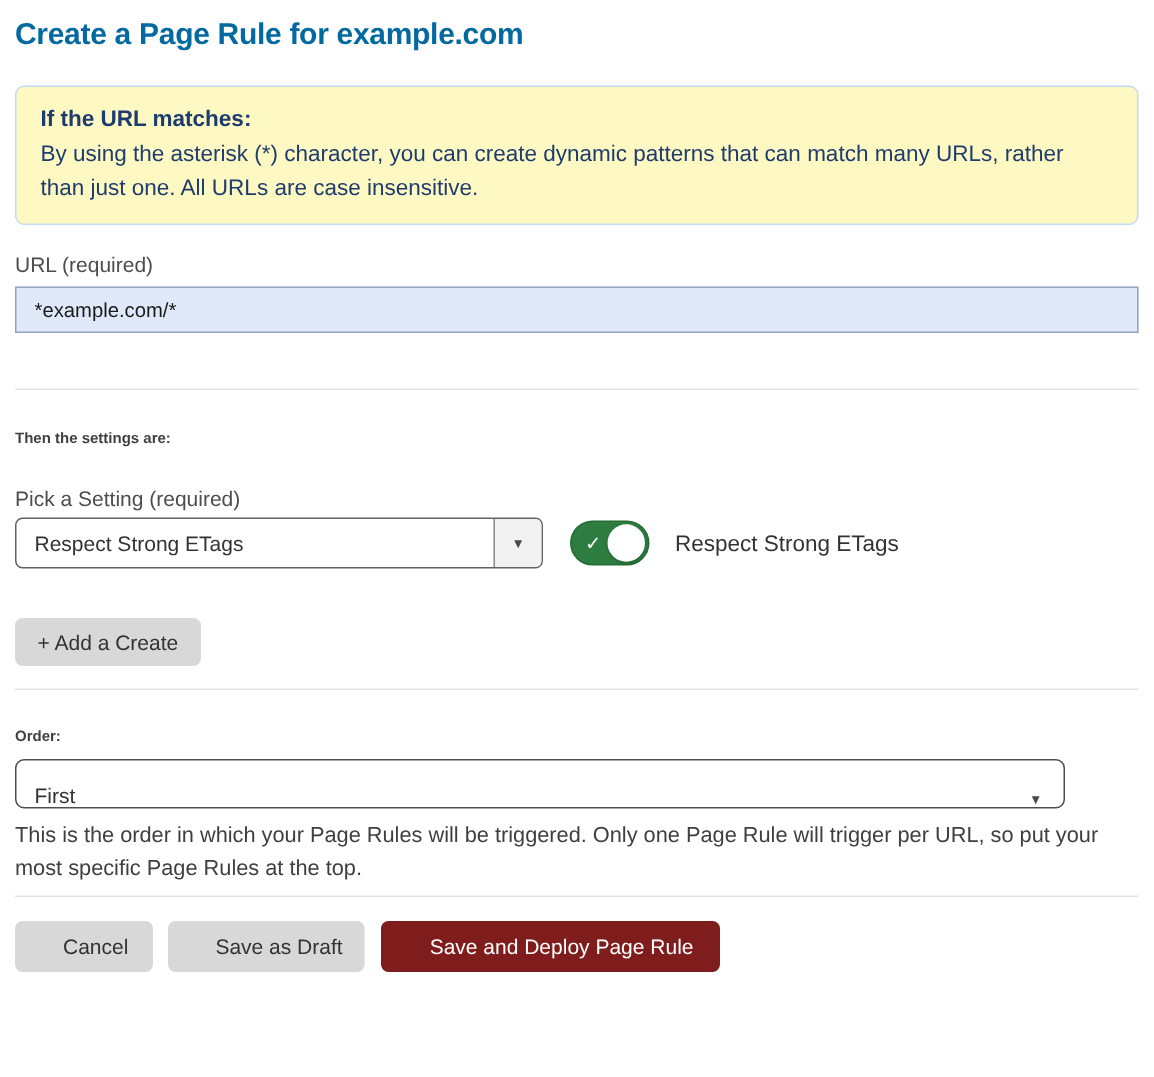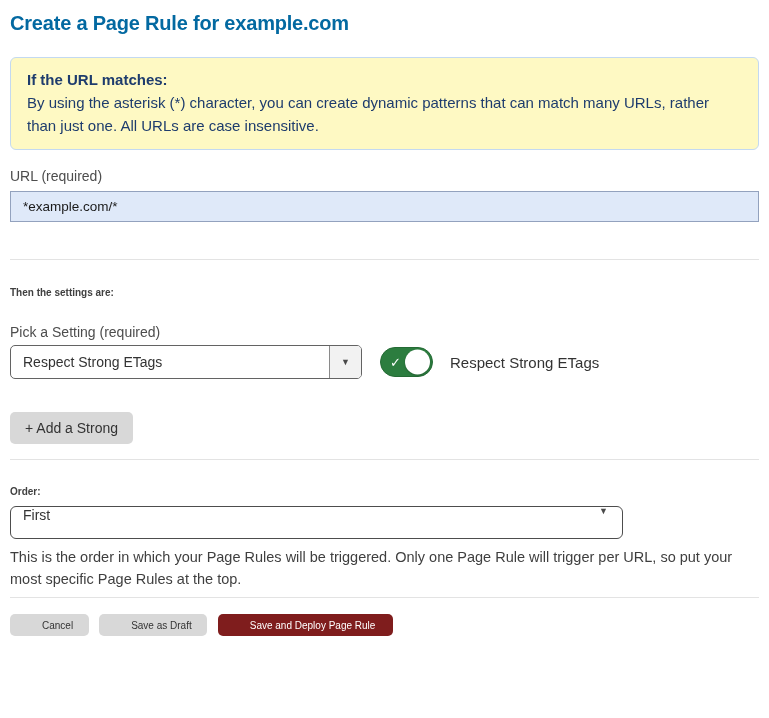--- a/index.html
+++ b/index.html
@@ -174,27 +174,27 @@
   }
   .add-setting-btn {
     margin-top: 33px;
     height: 32px;
     padding: 0 15px;
     font-size: 14px;
   }
 
   .order-select {
     margin-top: 5px;
-    width: 613px;
+    width: 700px;
     height: 33px;
     background: #ffffff;
     border: 1px solid #4d4d4d;
     border-radius: 6px;
     display: flex;
-    align-items: flex-start;
+    align-items: flex-end;
     justify-content: space-between;
     padding: 0 14px 0 12px;
     cursor: pointer;
     font-size: 14px;
     color: #333333;
   }
 
   .help-text {
     margin-top: 7px;
     font-size: 14.5px;
@@ -202,22 +202,22 @@
     color: #3f3f3f;
     max-width: 749px;
   }
 
   .footer-actions {
     margin-top: 16px;
     display: flex;
     align-items: center;
   }
   .footer-actions .btn {
-    height: 22px;
-    font-size: 10px;
+    height: 34px;
+    font-size: 14px;
     padding-left: 32px;
   }
   .cancel-btn { padding: 0 16px; }
   .save-draft-btn { margin-left: 10px; padding: 0 15px; }
   .save-deploy-btn {
     margin-left: 11px;
     padding: 0 18px;
     background: #7f1d1d;
     color: #ffffff;
   }
@@ -250,21 +250,21 @@
         <span class="arrow-glyph">▼</span>
       </div>
     </div>
     <div class="toggle">
       <span class="check-glyph">✓</span>
       <span class="knob"></span>
     </div>
     <div class="toggle-label">Respect Strong ETags</div>
   </div>
 
-  <button class="btn btn-gray add-setting-btn">+ Add a Strong</button>
+  <button class="btn btn-gray add-setting-btn">+ Add a Create</button>
 
   <hr class="divider divider-2">
 
   <div class="section-heading order">Order:</div>
 
 
   <div class="order-select">
     <span>First</span>
     <span class="arrow-glyph">▼</span>
   </div>

